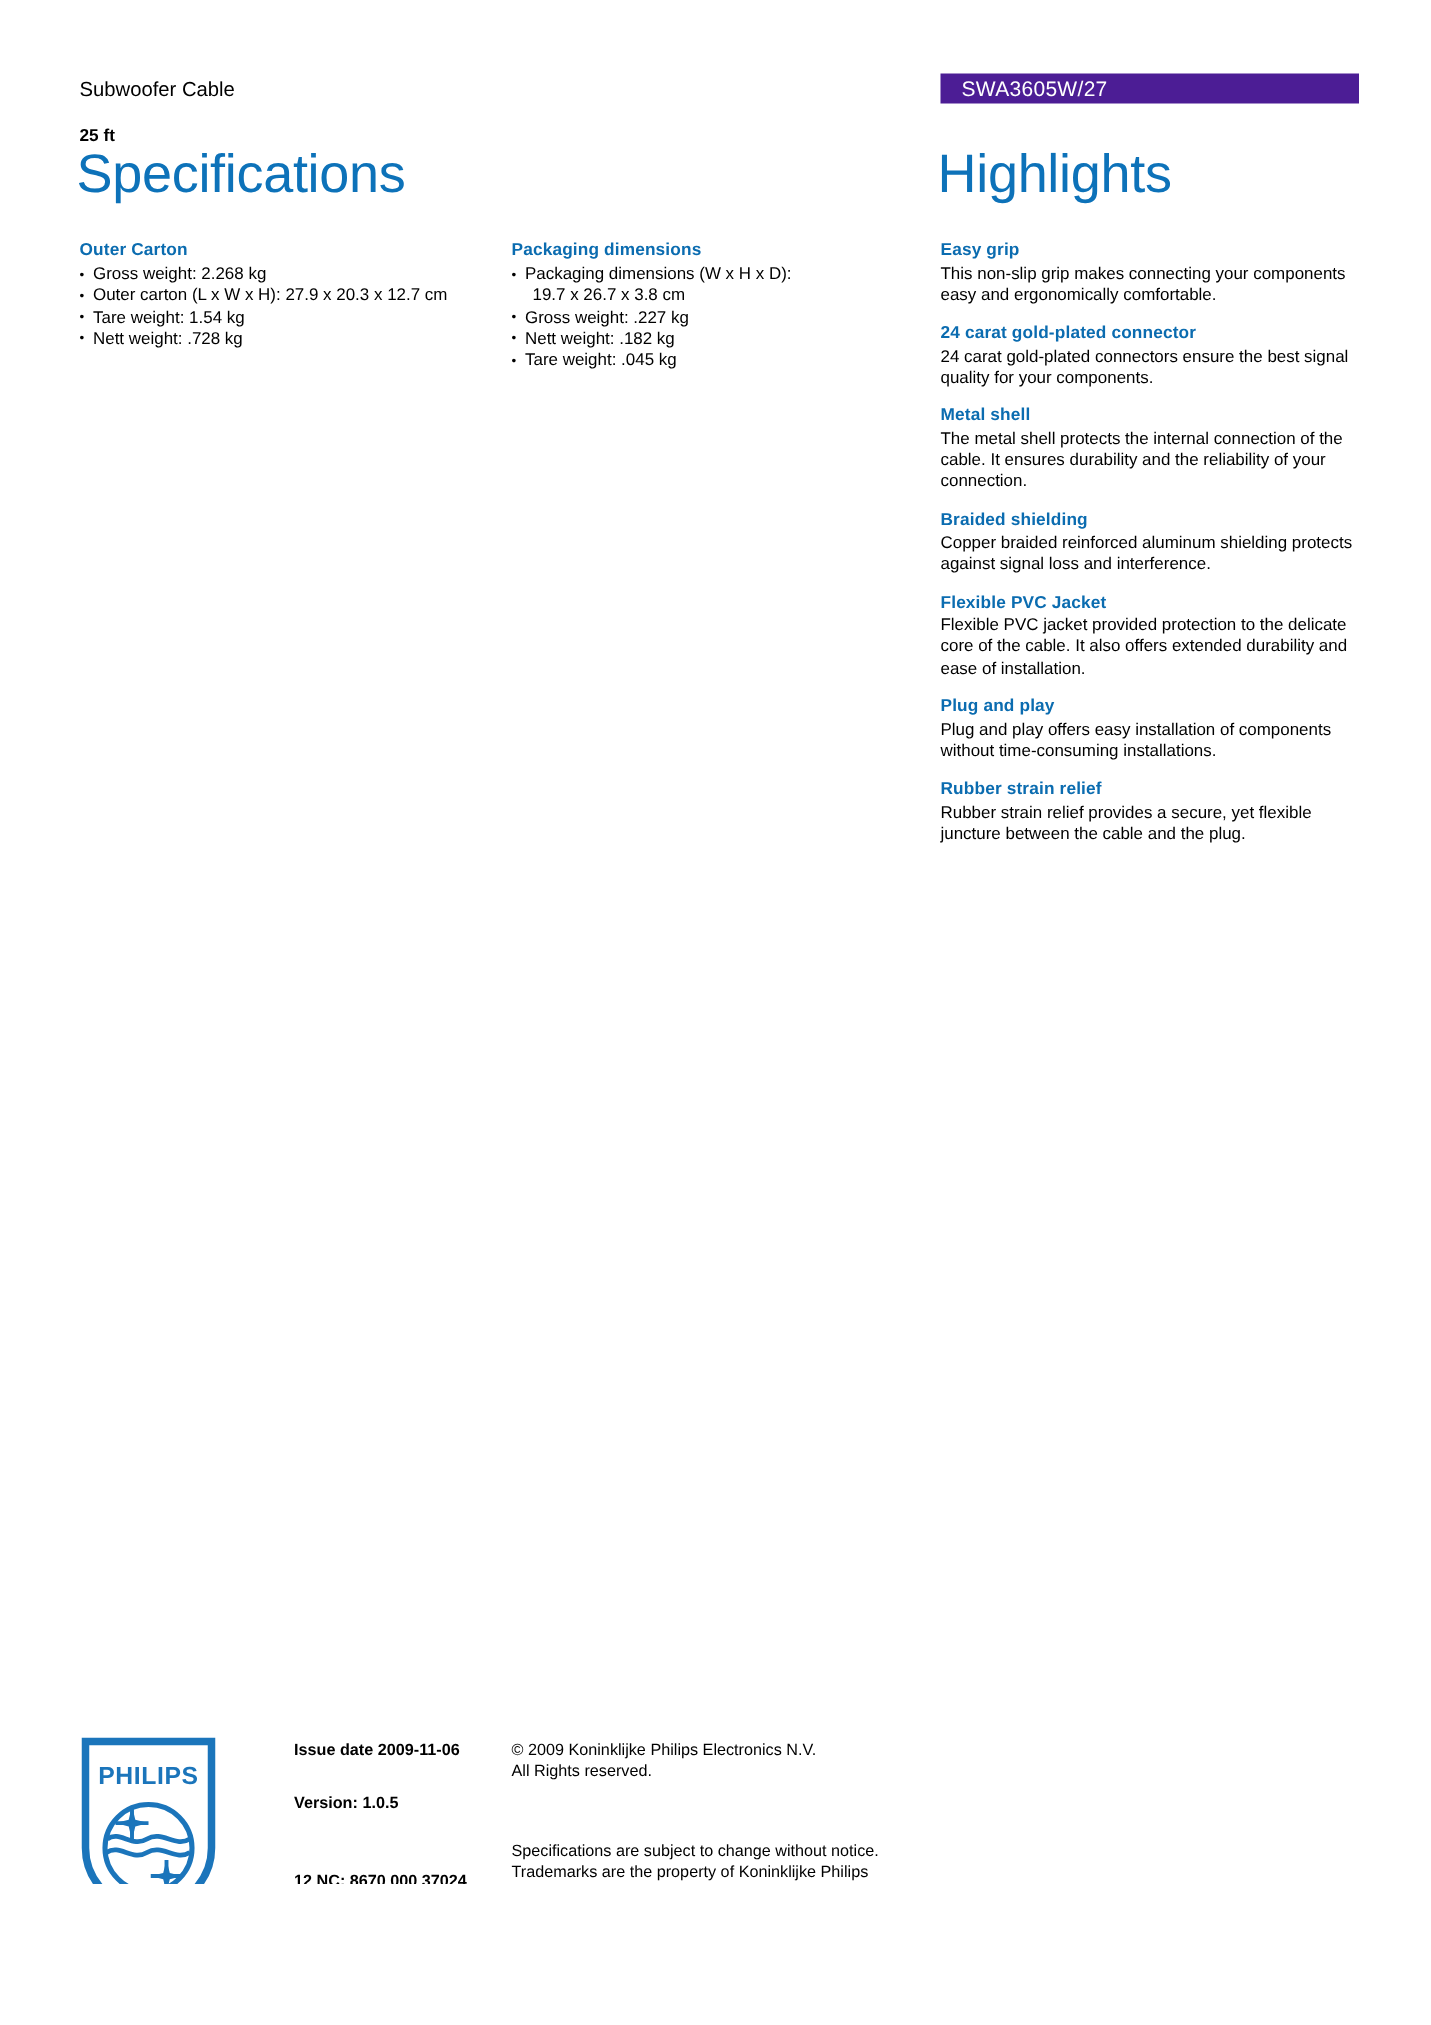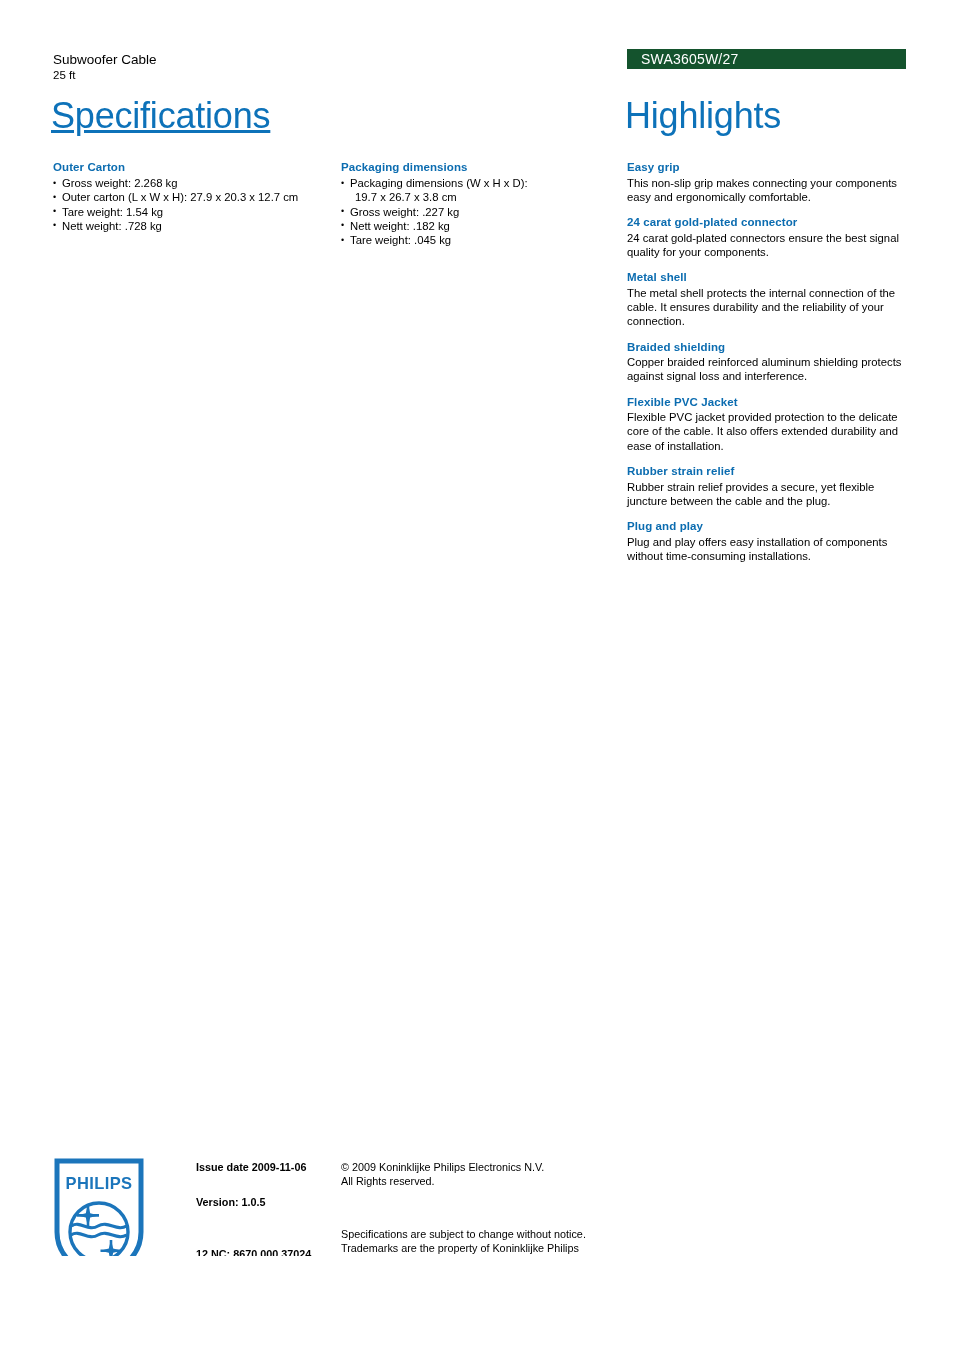--- a/index.html
+++ b/index.html
@@ -30,55 +30,55 @@
     position: absolute;
     left: 53px;
     top: 52px;
     font-size: 13.5px;
     line-height: 16px;
     color: #000;
   }
   .product-length {
     position: absolute;
     left: 53px;
-    top: 68px;
+    top: 84px;
     font-size: 11.5px;
     line-height: 14px;
     color: #000;
-    font-weight: 400;
+    font-weight: 700;
   }
 
   .code-bar {
     position: absolute;
     left: 627px;
     top: 49px;
     width: 279px;
     height: 20px;
-    background: #14532d;
+    background: #4c1d95;
     text-align: right;
   }
   .code-bar span {
     position: absolute;
     left: 14px;
     top: 2px;
     font-size: 14px;
     line-height: 17px;
     letter-spacing: 0.2px;
     color: #ffffff;
   }
 
   .big-title {
     position: absolute;
     font-size: 36px;
     line-height: 40px;
     font-weight: 400;
     color: #0d72b9;
     letter-spacing: -0.2px;
   }
-  .big-title.left  { left: 51px;  top: 96px; text-decoration: underline; }
+  .big-title.left  { left: 51px;  top: 96px; }
   .big-title.right { left: 625px; top: 96px; }
 
   
   .col {
     position: absolute;
     top: 160px;
   }
   .col.c1 { left: 53px;  width: 276px; }
   .col.c2 { left: 341px; width: 276px; }
   .col.c3 { left: 627px; width: 282px; }
@@ -227,27 +227,27 @@
       <div class="hl-desc">Copper braided reinforced aluminum shielding protects against signal loss and interference.</div>
     </div>
 
     <div class="hl-block">
       <div class="hl-title">Flexible PVC Jacket</div>
       <div class="hl-desc">Flexible PVC jacket provided protection to the delicate core of the cable. It also offers extended durability and ease of installation.</div>
     </div>
 
 
     <div class="hl-block">
+      <div class="hl-title">Plug and play</div>
+      <div class="hl-desc">Plug and play offers easy installation of components without time-consuming installations.</div>
+    </div>
+
+    <div class="hl-block">
       <div class="hl-title">Rubber strain relief</div>
       <div class="hl-desc">Rubber strain relief provides a secure, yet flexible juncture between the cable and the plug.</div>
-    </div>
-
-    <div class="hl-block">
-      <div class="hl-title">Plug and play</div>
-      <div class="hl-desc">Plug and play offers easy installation of components without time-consuming installations.</div>
     </div>
 
   </div>
 
   <div class="footer">
 
     <svg class="logo" viewBox="0 0 90 122" aria-hidden="true">
       <path d="M3 3 H87 V74 C87 96 70 112 45 119 C20 112 3 96 3 74 Z" fill="none" stroke="#1b75bb" stroke-width="5"></path>
       <text x="45" y="31" text-anchor="middle" font-family="'Liberation Sans', sans-serif" font-size="16.5" font-weight="bold" letter-spacing="0.4" fill="#1b75bb">PHILIPS</text>
       <circle cx="45" cy="74" r="29" fill="none" stroke="#1b75bb" stroke-width="3.4"></circle>

